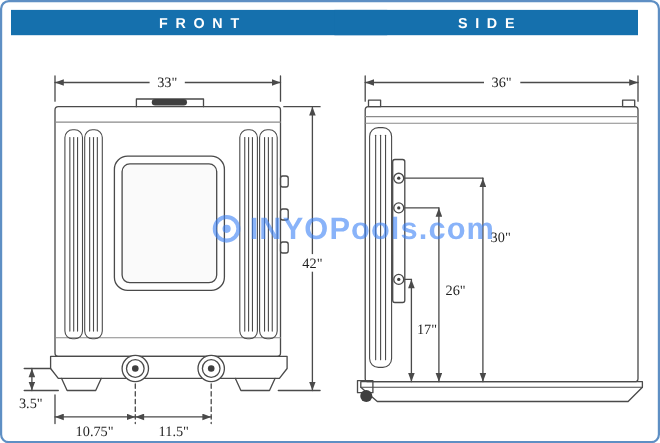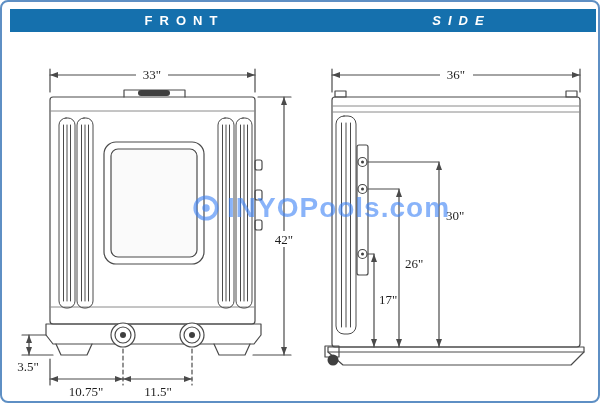--- a/index.html
+++ b/index.html
@@ -7,21 +7,21 @@
   .page {
     position:relative; width:600px; height:403px; background:#fff;
     border:2px solid #5e8fc4; border-radius:8px; overflow:hidden;
   }
   .header-bar {
     position:absolute; top:7px; height:23px; background:#1570ad; color:#fff;
     display:flex; align-items:center; justify-content:center;
     font-size:13px; font-weight:bold; letter-spacing:7px; text-indent:7px; z-index:4;
   }
   .header-front { left:8px;  width:342px; }
-  .header-side  { left:318px; width:276px;font-style:italic; }
+  .header-side  { left:302px; width:276px; }
   .drawing { position:absolute; left:0; top:0; width:596px; height:399px; z-index:1; }
   svg text {
     stroke:none; fill:#1f1f1f;
     font-family:"Liberation Serif", serif; font-size:13px;
   }
   .watermark {
     position:absolute; left:190px; top:190px; z-index:3;
     display:flex; align-items:center; gap:7px;
     color:#3b82f6; opacity:0.6; font-size:28px; font-weight:bold;
     letter-spacing:1px; pointer-events:none; white-space:nowrap;

